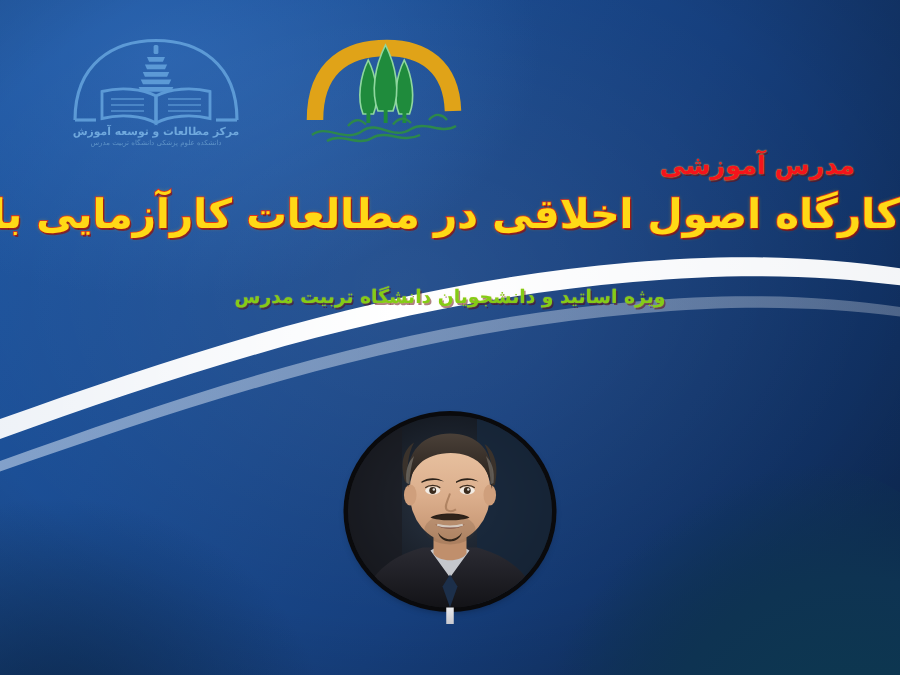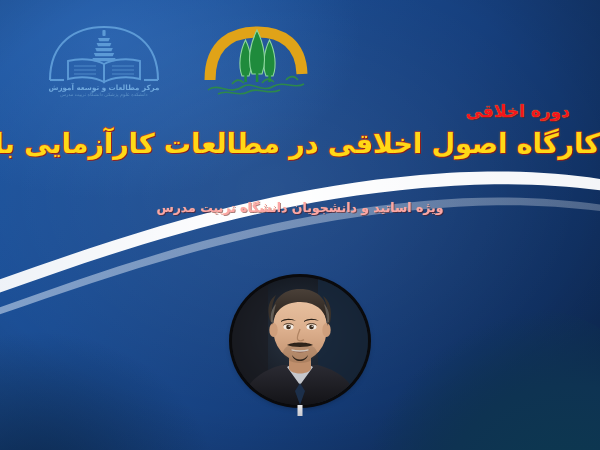--- a/index.html
+++ b/index.html
@@ -101,23 +101,22 @@
     white-space: nowrap;
   }
   .subtitle {
     position: absolute;
     top: 190px;
     left: 0;
     right: 0;
     text-align: center;
     font-size: 12.5px;
     font-weight: bold;
-    color: #fca5a5;
+    color: #84cc16;
     text-shadow: 0 0 1px rgba(255,220,120,0.5), 1px 1px 0 rgba(90,0,0,0.5);
-    margin-top: 10px;
   }
 
   
   .portrait {
     position: absolute;
     top: 277px;
     left: 50%;
     transform: translateX(-50%);
     width: 136px;
     height: 128px;
@@ -251,21 +250,21 @@
           <path d="M30 76 C 40 70 50 80 60 74 C 70 68 80 78 92 72"></path>
           <path d="M44 66 C 48 61 52 61 56 65"></path>
           <path d="M74 65 C 78 60 82 60 86 64"></path>
           <path d="M98 62 C 102 57 107 58 110 62"></path>
         </g>
       </svg>
     </div>
 
   </div>
 
-  <div class="kicker">دوره اخلاقی</div>
+  <div class="kicker">مدرس آموزشی</div>
 
   <div class="main-title">کارگاه اصول اخلاقی در مطالعات کارآزمایی بالینی</div>
 
   <div class="subtitle">ویژه اساتید و دانشجویان دانشگاه تربیت مدرس</div>
 
   <div class="portrait">
     <svg viewBox="0 0 136 128" preserveAspectRatio="xMidYMid slice">
       <defs>
         <radialGradient id="bgp" cx="50%" cy="45%" r="70%">
           <stop offset="0" stop-color="#2a3544"></stop>

